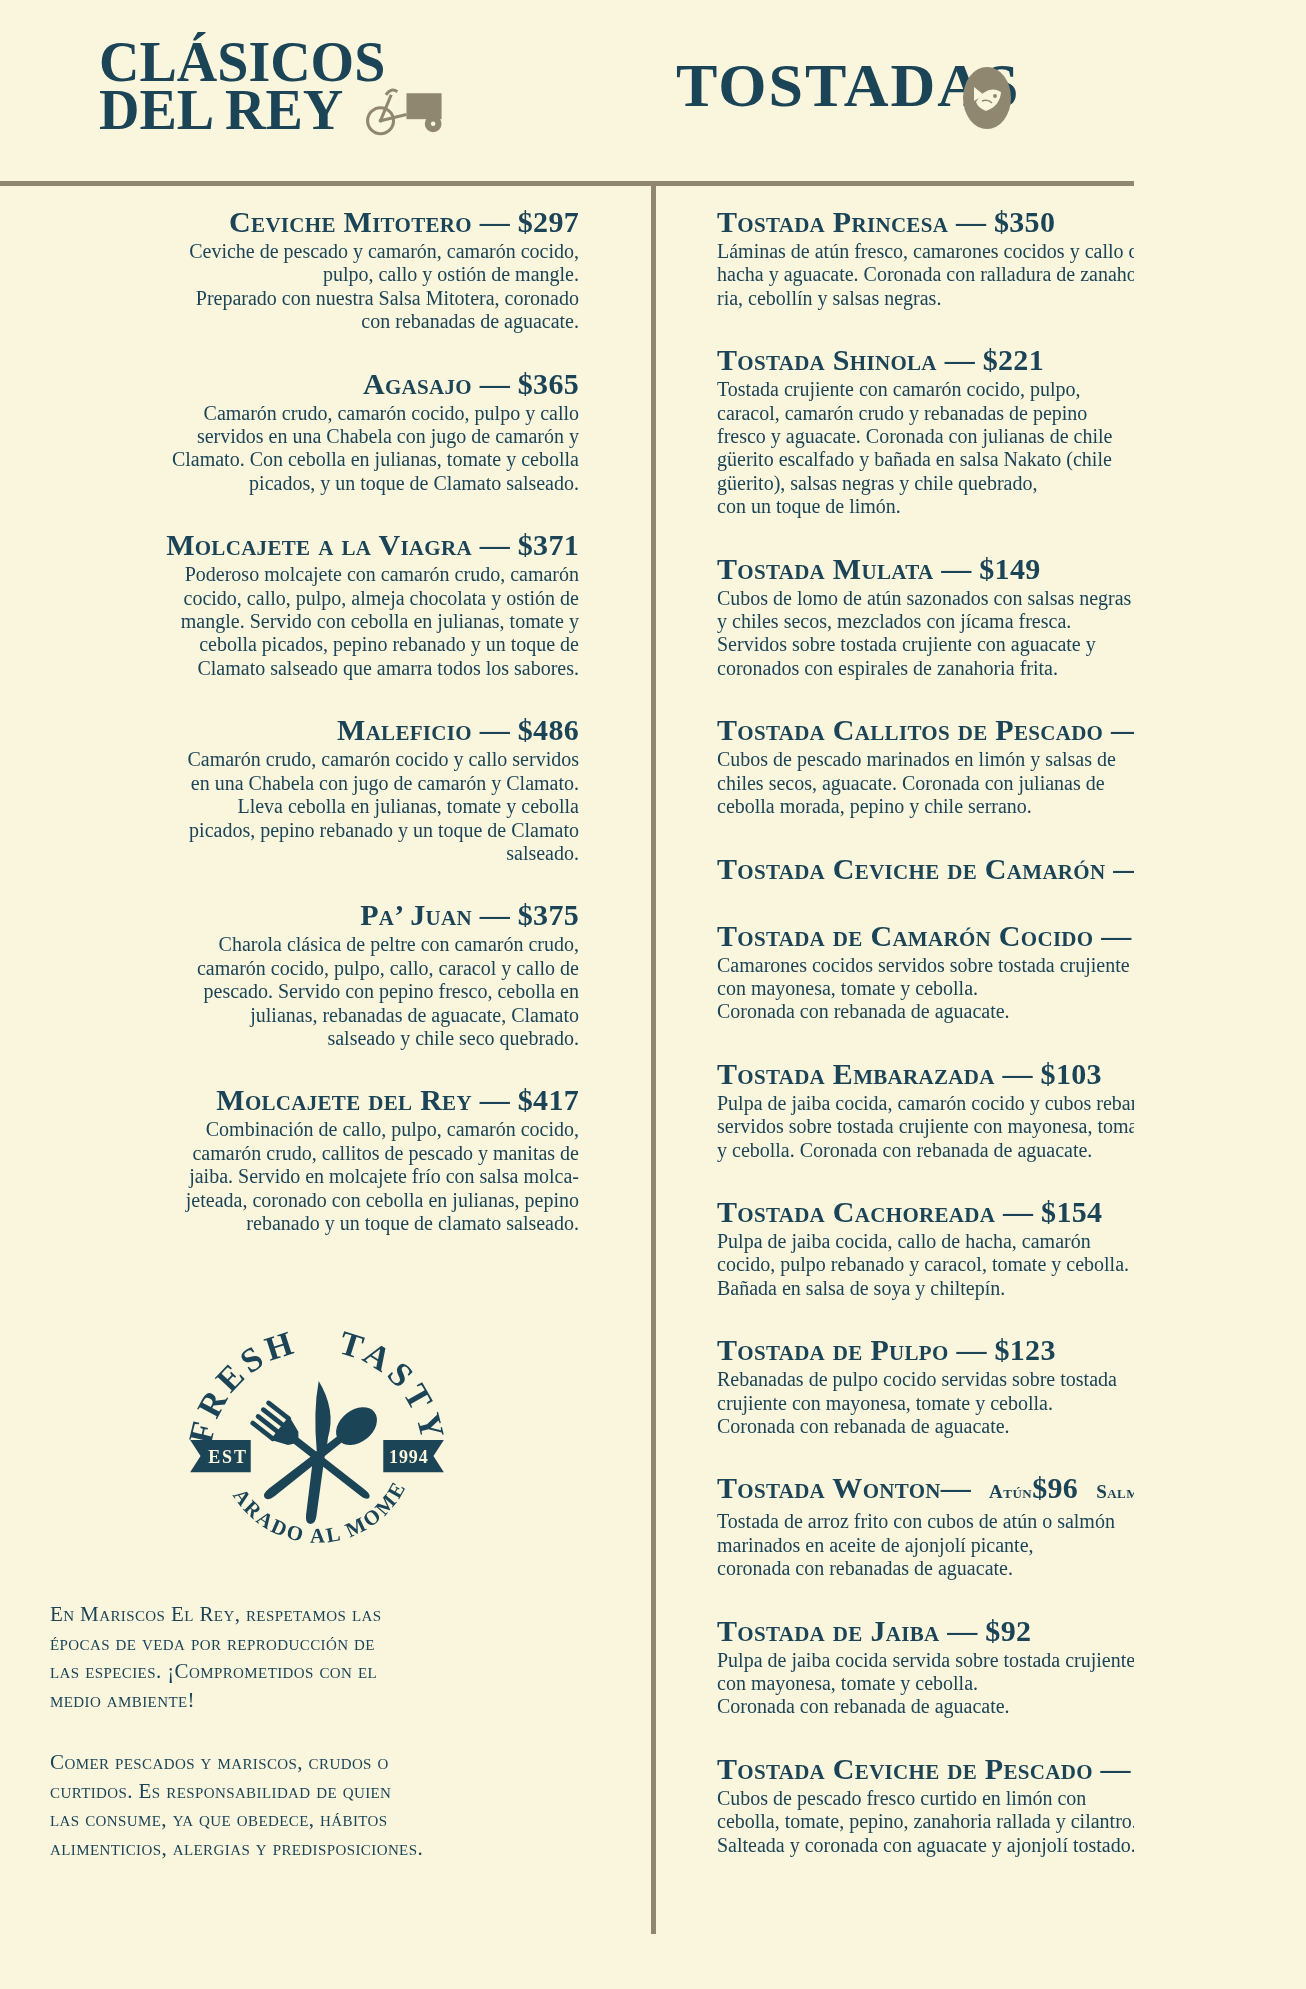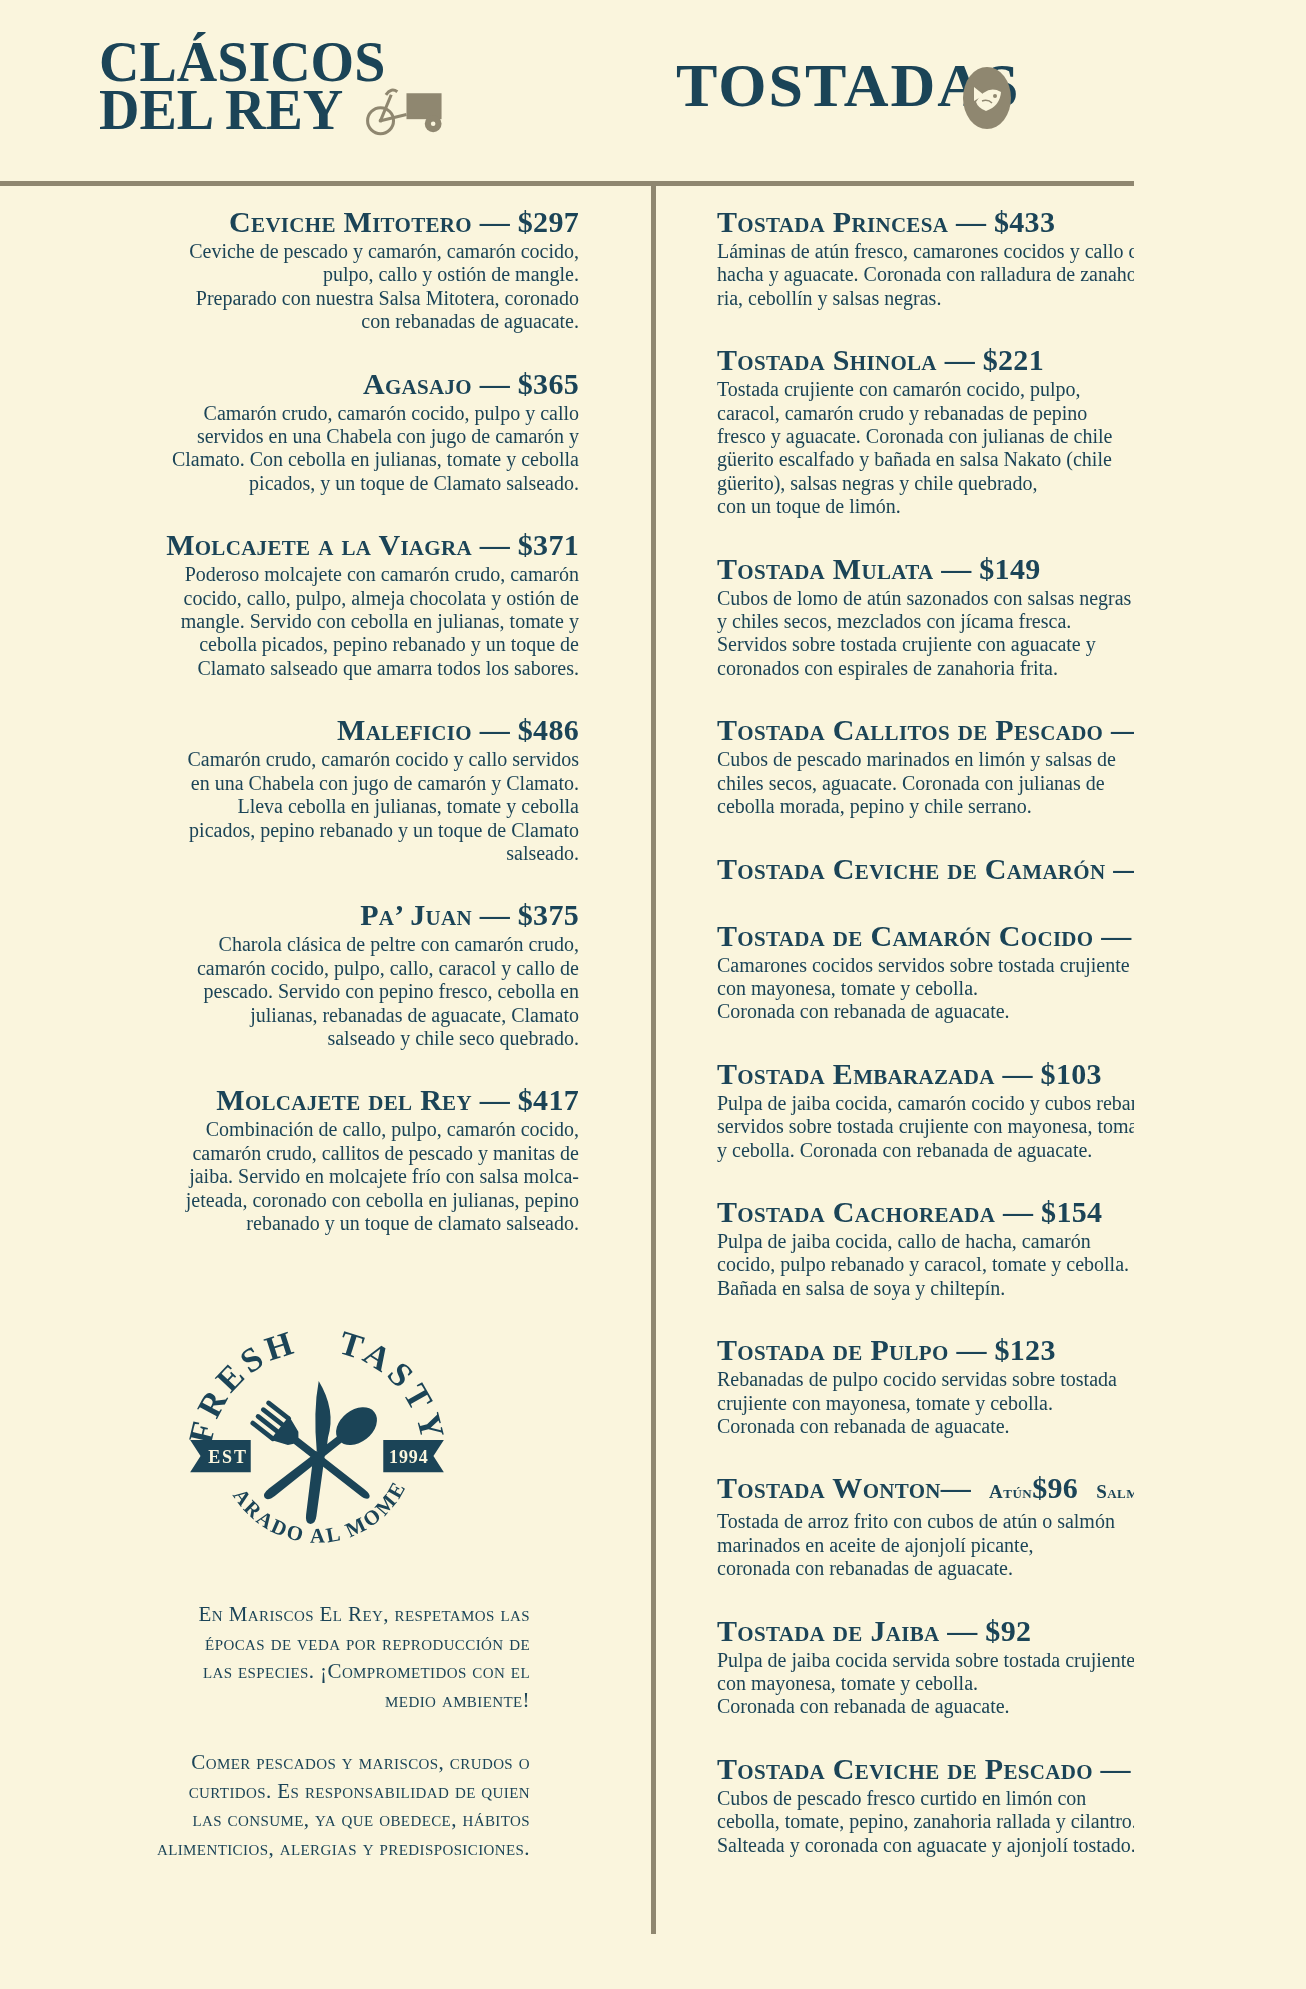--- a/index.html
+++ b/index.html
@@ -29,21 +29,21 @@
   }
   .item-desc { margin:1px 0 0 0; font-size:20px; line-height:23.4px; white-space:pre-line; }
   .variant-label { font-variant:small-caps; font-weight:700; font-size:19px; margin-left:18px; letter-spacing:0.5px; }
   .variant-price { font-size:30px; }
   
   .logo-svg { position:absolute; left:175px; top:1298px; }
   
   .notes { position:absolute; left:50px; top:1600px; width:480px; }
   .note {
     margin:0 0 34px 0; font-variant:small-caps; font-size:21px; line-height:28.5px;
-    text-align:right; letter-spacing:0.4px; white-space:pre-line;
+    text-align:left; letter-spacing:0.4px; white-space:pre-line;
   }
 </style>
 </head>
 <body>
 
 <div class="page">
 
   <div class="header-left">
     <h1 class="left-title">
       <span>CLÁSICOS</span>
@@ -126,21 +126,21 @@
 jaiba. Servido en molcajete frío con salsa molca-
 jeteada, coronado con cebolla en julianas, pepino
 rebanado y un toque de clamato salseado.</p>
         </div>
       </div>
   </section>
 
   <section class="col col-right">
     <div id="right-items">
         <div class="menu-item">
-          <h3 class="item-title">Tostada Princesa — $433</h3>
+          <h3 class="item-title">Tostada Princesa — $350</h3>
           <p class="item-desc">Láminas de atún fresco, camarones cocidos y callo de
 hacha y aguacate. Coronada con ralladura de zanaho-
 ria, cebollín y salsas negras.</p>
         </div>
         <div class="menu-item">
           <h3 class="item-title">Tostada Shinola — $221</h3>
           <p class="item-desc">Tostada crujiente con camarón cocido, pulpo,
 caracol, camarón crudo y rebanadas de pepino
 fresco y aguacate. Coronada con julianas de chile
 güerito escalfado y bañada en salsa Nakato (chile

